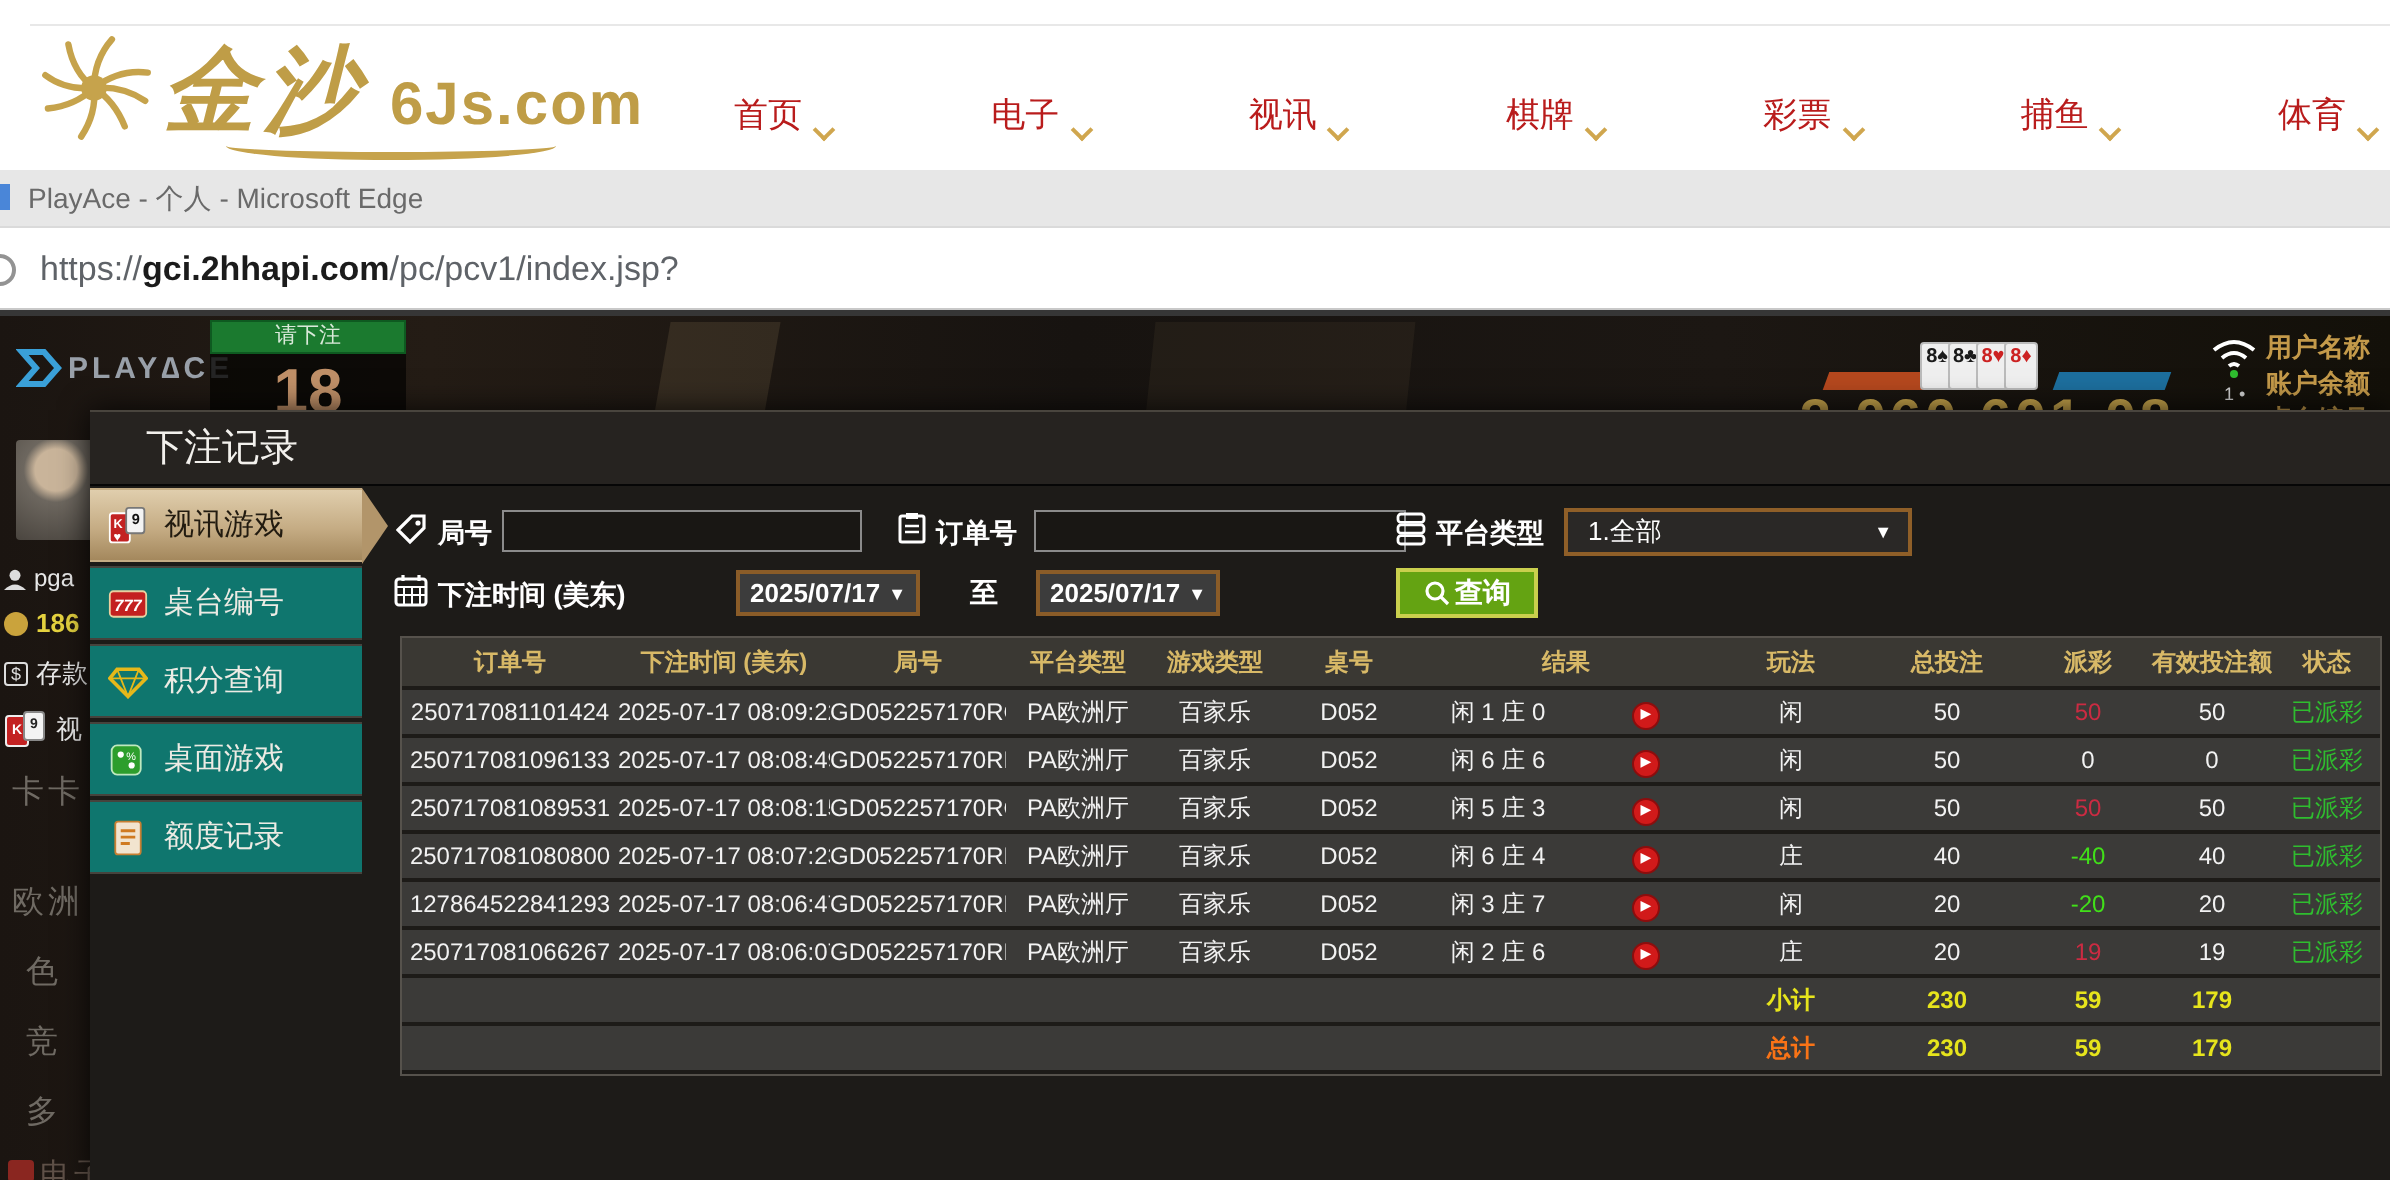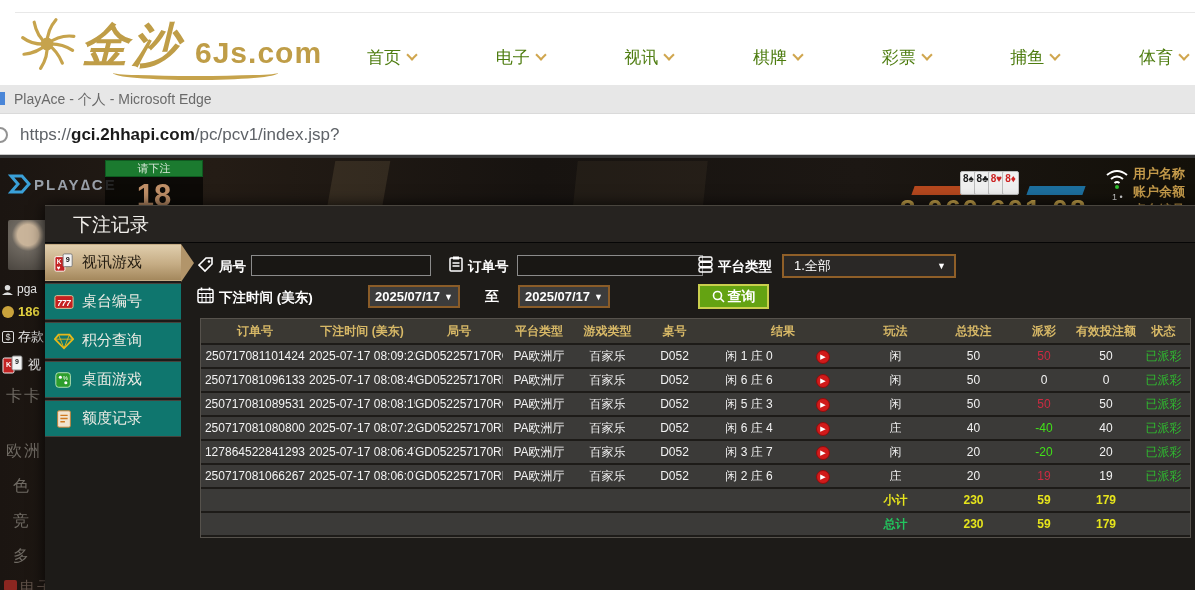--- a/index.html
+++ b/index.html
@@ -8,21 +8,21 @@
   .abs { position:absolute; }
 
   
   #site-header { left:15px; top:0; width:1195px; height:85px; background:#fff; }
   #site-header .topline { position:absolute; left:0; top:12px; width:100%; height:1px; background:#e8e8e8; }
   #logo-sun { left:0; top:12px; }
   #logo-cn { left:66px; top:14px; font-family:"DejaVu Serif","Liberation Serif",serif; font-weight:bold; font-style:italic; font-size:47px; color:#bf9d47; letter-spacing:4px; }
   #logo-swoosh { left:98px; top:66px; width:165px; height:14px; border-bottom:4px solid #c6a34c; border-radius:50%; }
   #logo-en { left:180px; top:36px; font-size:30px; font-weight:bold; color:#bf9d47; letter-spacing:1px; }
   #main-nav { left:330px; top:13px; right:8px; height:72px; display:flex; justify-content:space-between; align-items:center; padding:0 14px 0 22px; }
-  .nav-item { display:flex; align-items:center; gap:7px; font-size:17px; color:#4d7c0f; cursor:pointer;margin-top:16px; }
+  .nav-item { display:flex; align-items:flex-end; gap:7px; font-size:17px; color:#b91c1c; cursor:pointer;margin-top:16px; }
   .chev { width:8px; height:8px; border-right:2px solid #d0a64e; border-bottom:2px solid #d0a64e; transform:rotate(45deg); margin-top:-4px; }
 
   
   #edge-titlebar { left:0; top:85px; width:1195px; height:29px; background:#e7e7e7; border-bottom:1px solid #dadada; }
   #edge-icon { left:0; top:92px; width:5px; height:13px; background:#4a86d8; }
   #edge-title { left:14px; top:85px; height:29px; line-height:29px; font-size:14px; color:#6a6a6a; }
 
   
   #url-bar { left:0; top:114px; width:1195px; height:41px; background:#fff; border-bottom:1px solid #c9c9c9; }
   #url-icon { left:-8px; top:127px; width:16px; height:16px; border:2px solid #939393; border-radius:50%; }
@@ -480,21 +480,21 @@
           </tr>
           <tr>
             <td></td>
             <td></td>
             <td></td>
             <td></td>
             <td></td>
             <td></td>
             <td></td>
             <td></td>
-            <td style="color: #22c55e; font-weight: bold;">总计</td>
+            <td style="color: #f97316; font-weight: bold;">总计</td>
             <td style="color: rgb(230, 228, 28); font-weight: bold;">230</td>
             <td style="color: rgb(230, 228, 28); font-weight: bold;">59</td>
             <td style="color: rgb(230, 228, 28); font-weight: bold;">179</td>
             <td></td>
           </tr>
         </tbody>
     </table>
   </div>
 </div>
 

